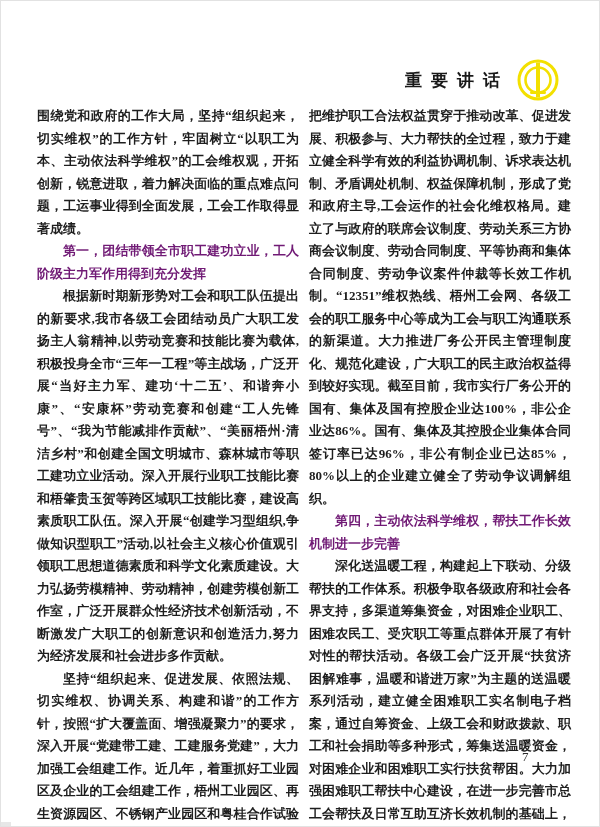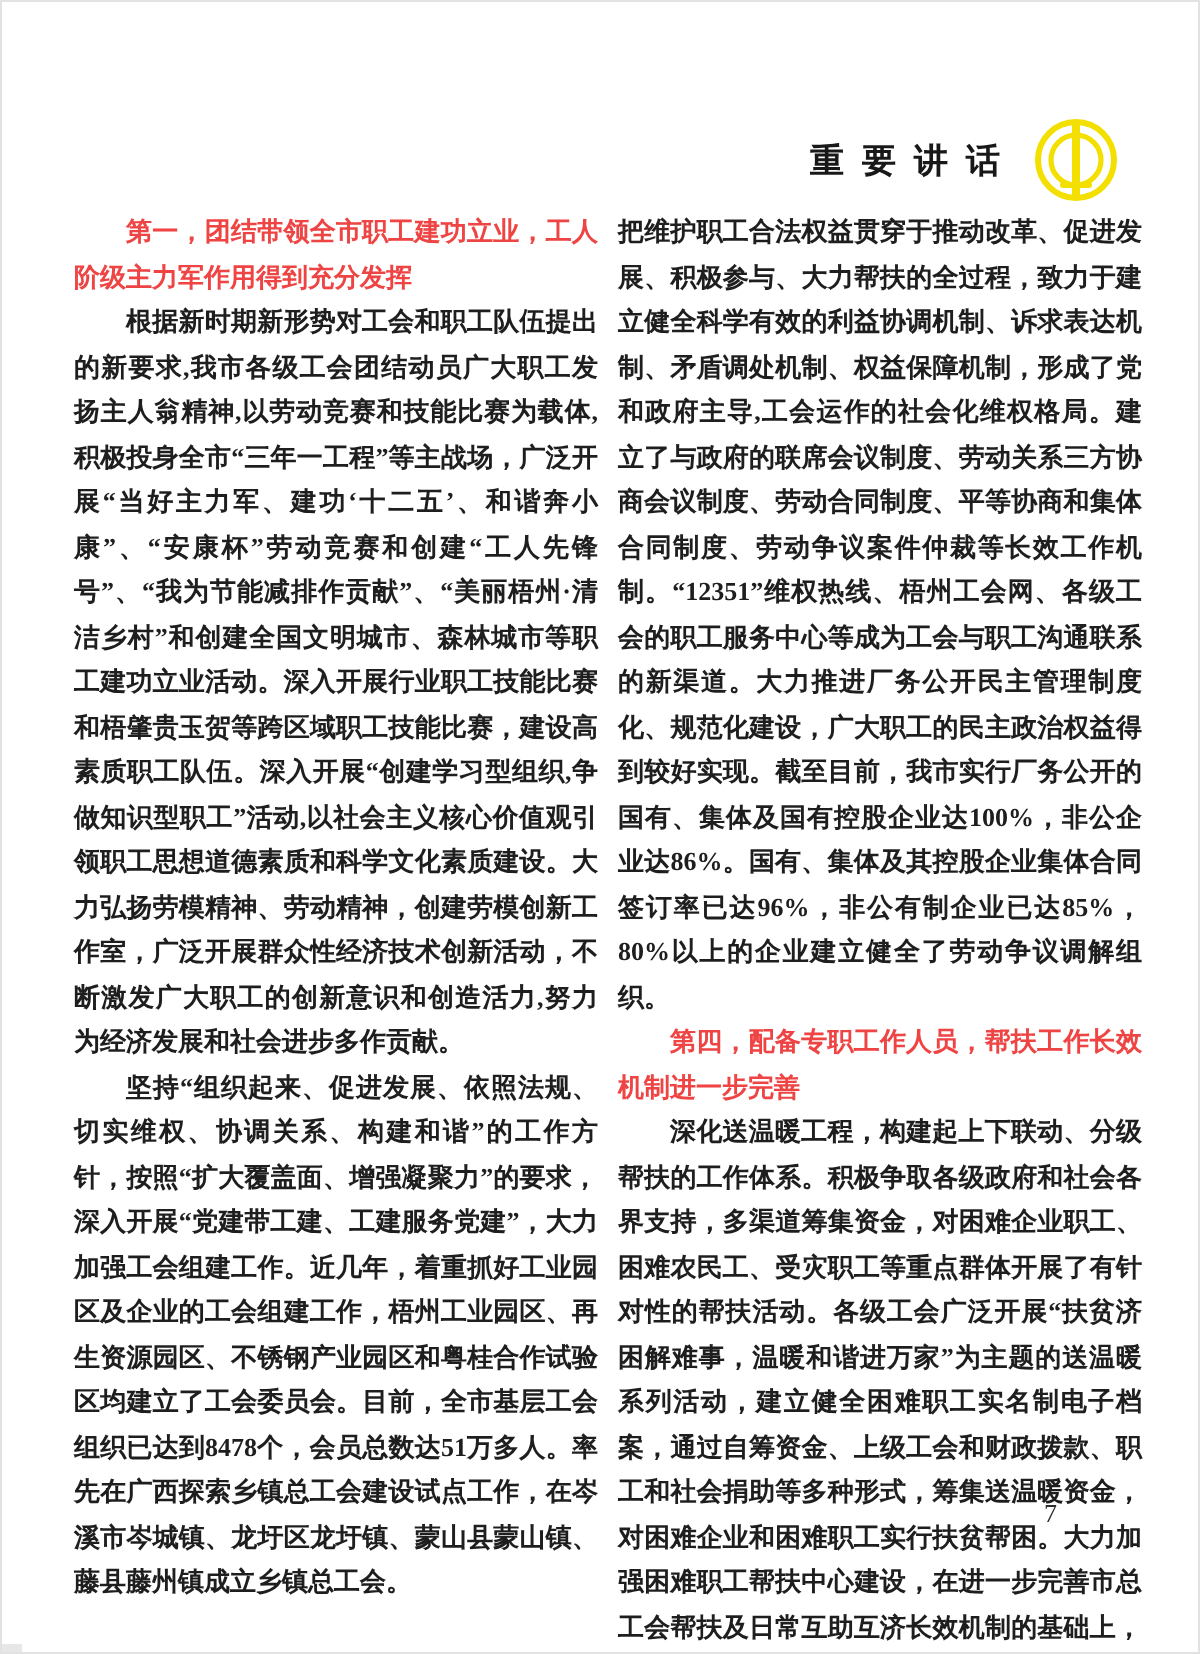--- a/index.html
+++ b/index.html
@@ -46,21 +46,21 @@
     text-align: justify;
     text-justify: inter-ideograph;
     font-weight: 600;
   }
   .col p { margin: 0; }
   .para.indent { text-indent: 2em; }
   .para.heading {
     font-family: Liberation Sans, sans-serif;
     font-weight: 700;
     text-indent: 2em;
-    color: #ef4444;
+    color: #701a75;
   }
   .page-number {
     position: absolute; top: 748px; left: 521px;
     font-size: 13px; color: #2c2c2c;
     font-family: "Liberation Serif", "DejaVu Serif", serif;
   }
 </style>
 </head>
 <body>
 
@@ -73,27 +73,28 @@
         <circle cx="21" cy="21" r="19" fill="none" stroke="#f3e000" stroke-width="3"></circle>
         <circle cx="21" cy="21" r="12.5" fill="none" stroke="#f3e000" stroke-width="2.6"></circle>
         <rect x="19" y="3.5" width="4" height="35" fill="#f3e000"></rect>
         <rect x="13" y="32" width="16" height="3" rx="1.5" fill="#f3e000"></rect>
       </svg>
     </span>
   </div>
 
   <div class="columns">
     <div class="col" id="col-left">
+        <p class="para body">围绕党和政府的工作大局，坚持“组织起来，切实维权”的工作方针，牢固树立“以职工为本、主动依法科学维权”的工会维权观，开拓创新，锐意进取，着力解决面临的重点难点问题，工运事业得到全面发展，工会工作取得显著成绩。</p>
         <p class="para heading indent">第一，团结带领全市职工建功立业，工人阶级主力军作用得到充分发挥</p>
         <p class="para body indent">根据新时期新形势对工会和职工队伍提出的新要求,我市各级工会团结动员广大职工发扬主人翁精神,以劳动竞赛和技能比赛为载体,积极投身全市“三年一工程”等主战场，广泛开展“当好主力军、建功‘十二五’、和谐奔小康”、“安康杯”劳动竞赛和创建“工人先锋号”、“我为节能减排作贡献”、“美丽梧州·清洁乡村”和创建全国文明城市、森林城市等职工建功立业活动。深入开展行业职工技能比赛和梧肇贵玉贺等跨区域职工技能比赛，建设高素质职工队伍。深入开展“创建学习型组织,争做知识型职工”活动,以社会主义核心价值观引领职工思想道德素质和科学文化素质建设。大力弘扬劳模精神、劳动精神，创建劳模创新工作室，广泛开展群众性经济技术创新活动，不断激发广大职工的创新意识和创造活力,努力为经济发展和社会进步多作贡献。</p>
         <p class="para body indent">坚持“组织起来、促进发展、依照法规、切实维权、协调关系、构建和谐”的工作方针，按照“扩大覆盖面、增强凝聚力”的要求，深入开展“党建带工建、工建服务党建”，大力加强工会组建工作。近几年，着重抓好工业园区及企业的工会组建工作，梧州工业园区、再生资源园区、不锈钢产业园区和粤桂合作试验区均建立了工会委员会。目前，全市基层工会组织已达到8478个，会员总数达51万多人。率先在广西探索乡镇总工会建设试点工作，在岑溪市岑城镇、龙圩区龙圩镇、蒙山县蒙山镇、藤县藤州镇成立乡镇总工会。</p>
       </div>
     <div class="col" id="col-right">
         <p class="para body">把维护职工合法权益贯穿于推动改革、促进发展、积极参与、大力帮扶的全过程，致力于建立健全科学有效的利益协调机制、诉求表达机制、矛盾调处机制、权益保障机制，形成了党和政府主导,工会运作的社会化维权格局。建立了与政府的联席会议制度、劳动关系三方协商会议制度、劳动合同制度、平等协商和集体合同制度、劳动争议案件仲裁等长效工作机制。“12351”维权热线、梧州工会网、各级工会的职工服务中心等成为工会与职工沟通联系的新渠道。大力推进厂务公开民主管理制度化、规范化建设，广大职工的民主政治权益得到较好实现。截至目前，我市实行厂务公开的国有、集体及国有控股企业达100%，非公企业达86%。国有、集体及其控股企业集体合同签订率已达96%，非公有制企业已达85%，80%以上的企业建立健全了劳动争议调解组织。</p>
-        <p class="para heading indent">第四，配备专职工作人员，帮扶工作长效机制进一步完善</p>
+        <p class="para heading indent">第四，主动依法科学维权，帮扶工作长效机制进一步完善</p>
         <p class="para body indent">深化送温暖工程，构建起上下联动、分级帮扶的工作体系。积极争取各级政府和社会各界支持，多渠道筹集资金，对困难企业职工、困难农民工、受灾职工等重点群体开展了有针对性的帮扶活动。各级工会广泛开展“扶贫济困解难事，温暖和谐进万家”为主题的送温暖系列活动，建立健全困难职工实名制电子档案，通过自筹资金、上级工会和财政拨款、职工和社会捐助等多种形式，筹集送温暖资金，对困难企业和困难职工实行扶贫帮困。大力加强困难职工帮扶中心建设，在进一步完善市总工会帮扶及日常互助互济长效机制的基础上，七个县（市、区）总工会全部成立了困难职工帮扶中心，有专门场所、配备专职工作人员，为职工提供劳动争议调解、法律咨询、就业培训、职业介绍、资金帮助、物质帮扶等一站式服务。同时，开展“暖流行动”，为农民工平安返乡、顺利返城提供优质的服务。在7个工业园区，工业集中区建立农民工服务站，开展服务农民工“六进”园区工作。广泛开展“送温暖”、“送清凉”和“金秋助学”活动，扎实推进职工医疗互助保障工作，坚持开展全市领导干部结对帮扶职工生活困难户活动，随着中央财政和地方财政的资金支持力度逐年加大，工会帮扶工作领域更加广泛，内容更加多样，效果更加明显，</p>
       </div>
   </div>
 
   <div class="page-number">7</div>
 
   <div class="scan-artifact"></div>
 </div>
 
 </body></html>

